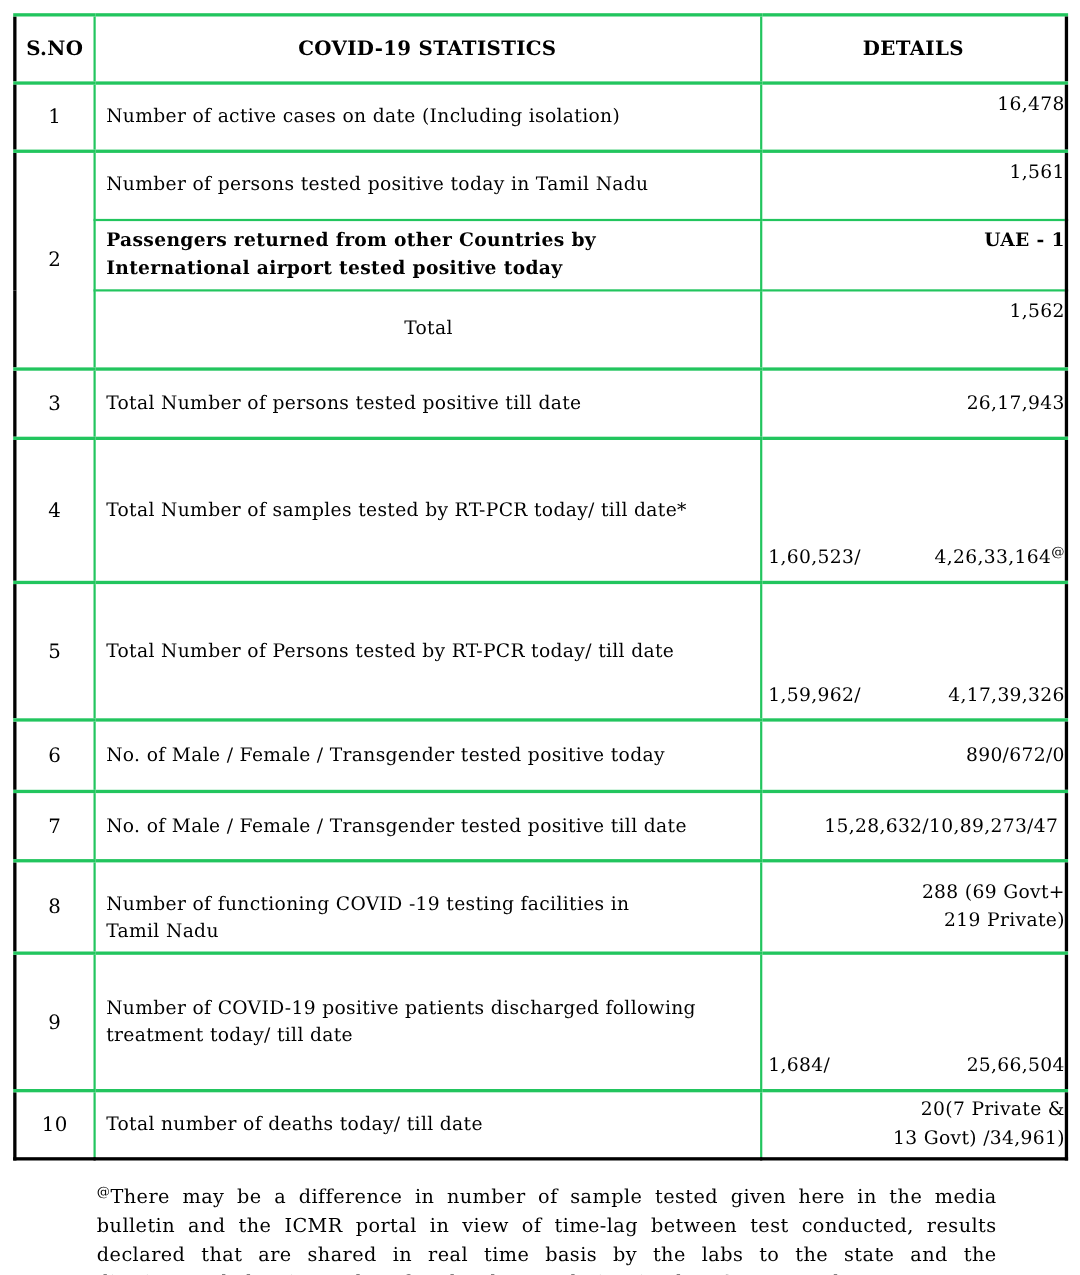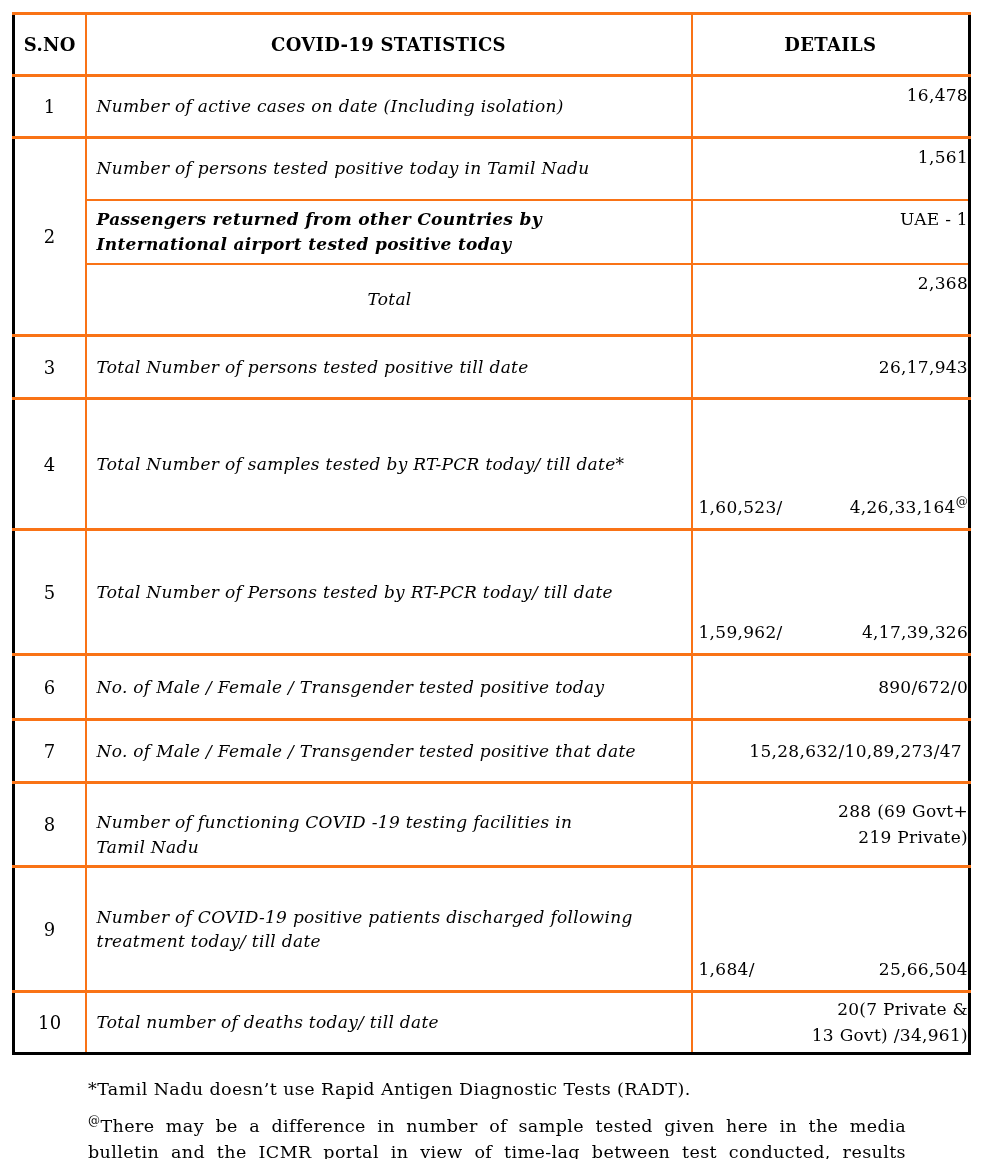--- a/index.html
+++ b/index.html
@@ -19,49 +19,48 @@
     width: 956px;
     margin: 12px 0 0 12px;
     border: 3px solid #000;
     font-size: 17px;
     letter-spacing: 0.3px;
   }
   col.c-sno  { width: 72px; }
   col.c-stat { width: 606px; }
   col.c-det  { width: 278px; }
 
-  td, th { border: 2px solid #f97316; vertical-align: middle; }
+  td, th { border: 2px solid #22c55e; vertical-align: middle; }
   tr.major > td, thead th { border-top-width: 3px; }
 
   th {
     font-weight: bold;
     font-size: 18px;
     text-align: center;
     height: 60px;
   }
 
   td.sno {
     text-align: center;
     vertical-align: middle;
     font-size: 18px;
   }
   td.stat {
     padding: 6px 8px 6px 10px;
     text-align: left;
     line-height: 1.45;
-    font-style: italic;
   }
   td.stat.center { text-align: center; }
   td.stat.bold { font-weight: bold; }
   td.det {
     padding: 0 0 0 6px;
     text-align: right;
   }
   td.det.top { vertical-align: top; padding-top: 8px; }
-  td.det.bold { font-weight: normal; }
+  td.det.bold { font-weight: bold; }
 
   .stat-inner { display: inline-block; }
   .w500 { max-width: 500px; }
   .w520 { max-width: 520px; margin-top: 20px; }
   .w560 { max-width: 560px; }
 
   .two-vals {
     display: flex;
     flex-direction: row;
     justify-content: space-between;
@@ -140,21 +139,21 @@
         <td class="det top">1,561</td>
       </tr>
       <tr class="r2b">
         <td class="stat bold">
           <span class="stat-inner w500">Passengers returned from other Countries by International airport tested positive today</span>
         </td>
         <td class="det top bold">UAE - 1</td>
       </tr>
       <tr class="r2c">
         <td class="stat center">Total</td>
-        <td class="det top">2,368</td>
+        <td class="det top">1,562</td>
       </tr>
 
       <tr class="r3 major">
         <td class="sno">3</td>
         <td class="stat">Total Number of persons tested positive till date</td>
         <td class="det">26,17,943</td>
       </tr>
 
       <tr class="r4 major">
         <td class="sno">4</td>
@@ -179,21 +178,21 @@
       </tr>
 
       <tr class="r6 major">
         <td class="sno">6</td>
         <td class="stat">No. of Male / Female / Transgender tested positive today</td>
         <td class="det">890/672/0</td>
       </tr>
 
       <tr class="r7 major">
         <td class="sno">7</td>
-        <td class="stat">No. of Male / Female / Transgender tested positive that date</td>
+        <td class="stat">No. of Male / Female / Transgender tested positive till date</td>
         <td class="det" style="padding-right:6px;">15,28,632/10,89,273/47</td>
       </tr>
 
       <tr class="r8 major">
         <td class="sno">8</td>
         <td class="stat">
           <span class="stat-inner w520">Number of functioning COVID -19 testing facilities in Tamil Nadu</span>
         </td>
         <td class="det">
           <span class="det-line">288 (69 Govt+</span>
@@ -220,17 +219,16 @@
         <td class="det">
           <span class="det-line">20(7 Private &amp;</span>
           <span class="det-line">13 Govt) /34,961)</span>
         </td>
       </tr>
 
     </tbody>
   </table>
 
   <div class="footnotes">
-    <div class="fn-radt">*Tamil Nadu doesn’t use Rapid Antigen Diagnostic Tests (RADT).</div>
     <div class="fn-icmr"><sup class="at">@</sup><span>There may be a difference in number of sample tested given here in the media bulletin and the ICMR portal in view of time-lag between test conducted, results declared that are shared in real time basis by the labs to the state and the districts and the time taken for the data updation in the ICMR portal.</span></div>
   </div>
 
 </div>
 
 </body></html>

